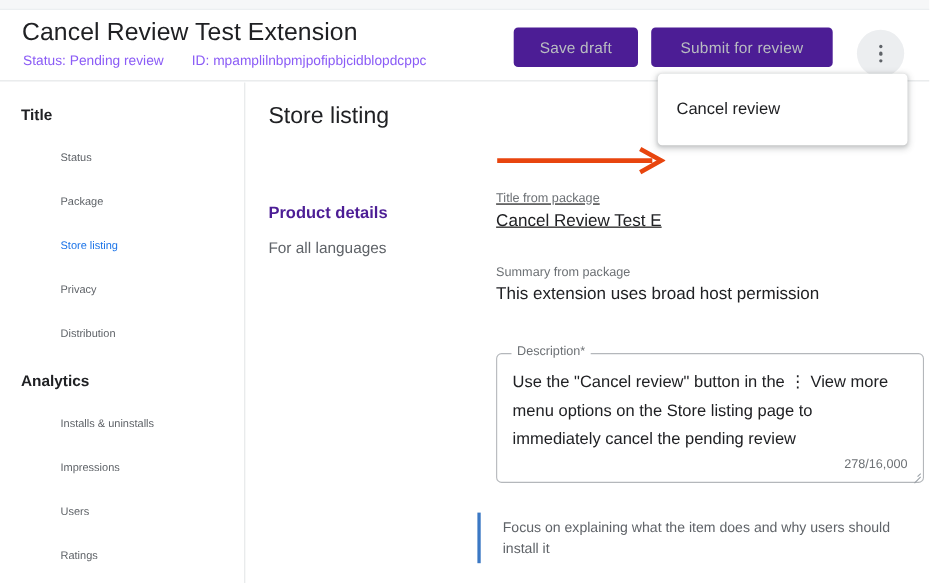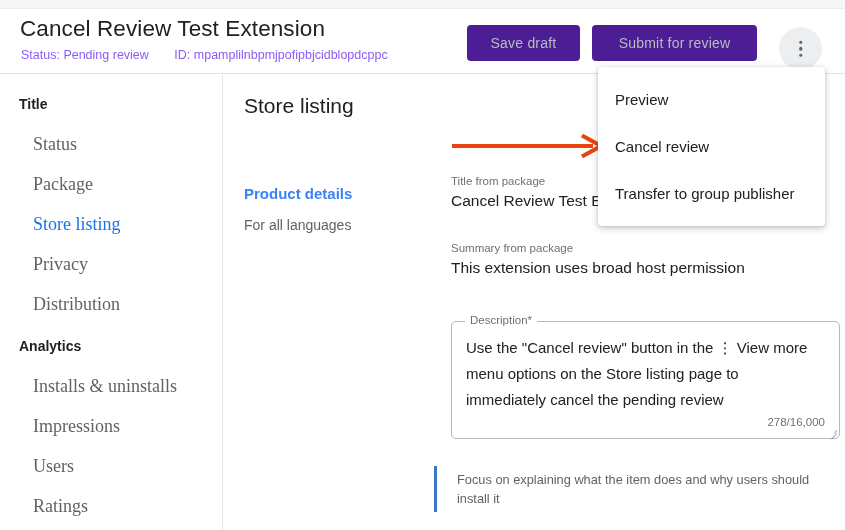--- a/index.html
+++ b/index.html
@@ -99,49 +99,48 @@
   .side-group {
     font-size: 14px;
     font-weight: 700;
     color: #202124;
     padding: 0 0 0 19px;
     height: 32px;
     line-height: 24px;
   }
   .side-group.analytics { margin-top: 10px; }
   .side-item {
-    font-size: 18px;
+    font-size: 10px;
     color: #5f6368;
-    padding-left: 33px;
+    padding-left: 55px;
     height: 40px;
     line-height: 40px;
     cursor: pointer;
     white-space: nowrap;
-    font-family: Liberation Serif, serif;
   }
   .side-item.active { color: #1a73e8; font-weight: 500; }
 
   
   .main {
     position: absolute; left: 224px; top: 75px;
     width: 621px; height: 455px;
     background: #ffffff;
     overflow: hidden;
   }
   .page-title {
     position: absolute; left: 20px; top: 19px;
     font-size: 21px;
     color: #202124;
     font-weight: 400;
   }
   .section-head {
     position: absolute; left: 20px; top: 110px;
     font-size: 15px;
     font-weight: 700;
-    color: #3b82f6;
+    color: #4c1d95;
   }
   .section-sub {
     position: absolute; left: 20px; top: 142px;
     font-size: 14px;
     color: #5f6368;
   }
 
   
   .form-col {
     position: absolute;
@@ -151,21 +150,21 @@
   .field-label {
     font-size: 11.5px;
     color: #6d7175;
     margin-bottom: 5px;
   }
   .field-value {
     font-size: 15.5px;
     color: #202124;
     white-space: nowrap;
   }
-  .field-block-1 { position: absolute; left: 0; top: 0; }
+  .field-block-1 { position: absolute; left: 0; top: 0; text-decoration: underline; }
   .field-block-2 { position: absolute; left: 0; top: 67px; }
 
   
   .textarea-wrap {
     position: absolute;
     left: 0px; top: 146px;
     width: 389px; height: 118px;
     border: 1px solid #b4b7bb;
     border-radius: 5px;
   }
@@ -326,18 +325,16 @@
       <div class="hint-text">Focus on explaining what the item does and why users should install it</div>
     </div>
   </div>
 
   <svg class="anno-arrow" viewBox="0 0 155 26">
     <line x1="2" y1="13" x2="143" y2="13" stroke="#E8450E" stroke-width="4.2" stroke-linecap="butt"></line>
     <path d="M132 2.5 L151 13 L132 23.5" fill="none" stroke="#E8450E" stroke-width="4.2" stroke-linejoin="miter" stroke-linecap="butt"></path>
   </svg>
 
   <div class="menu">
-    <div class="menu-item">Preview</div>
     <div class="menu-item">Cancel review</div>
-    <div class="menu-item">Transfer to group publisher</div>
   </div>
 
 </div>
 
 </body></html>

